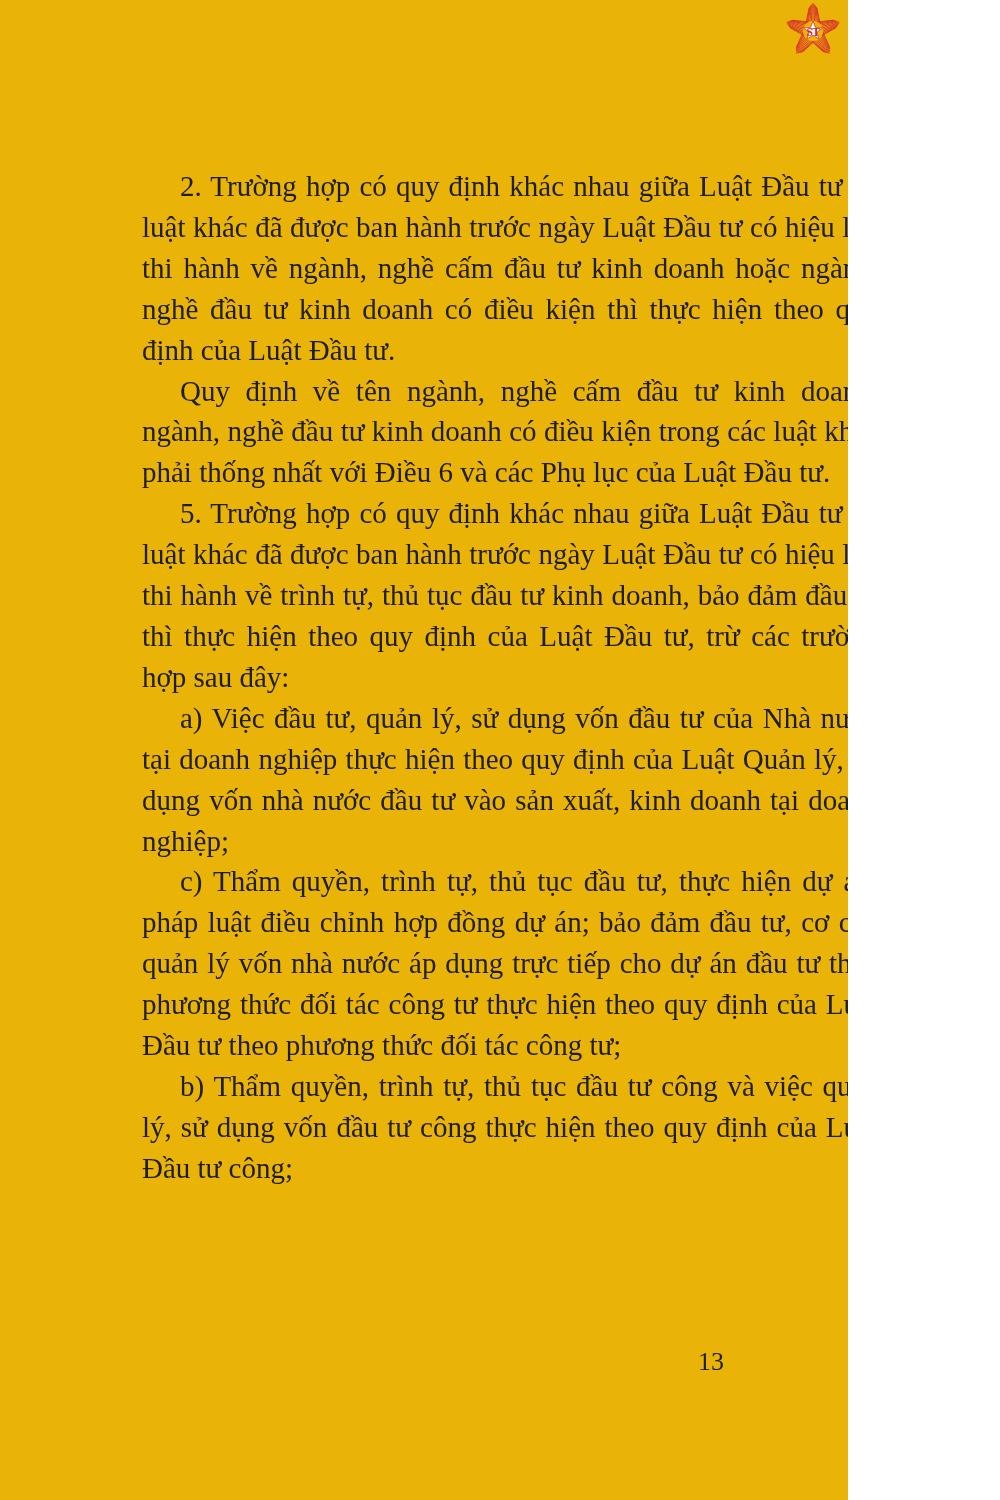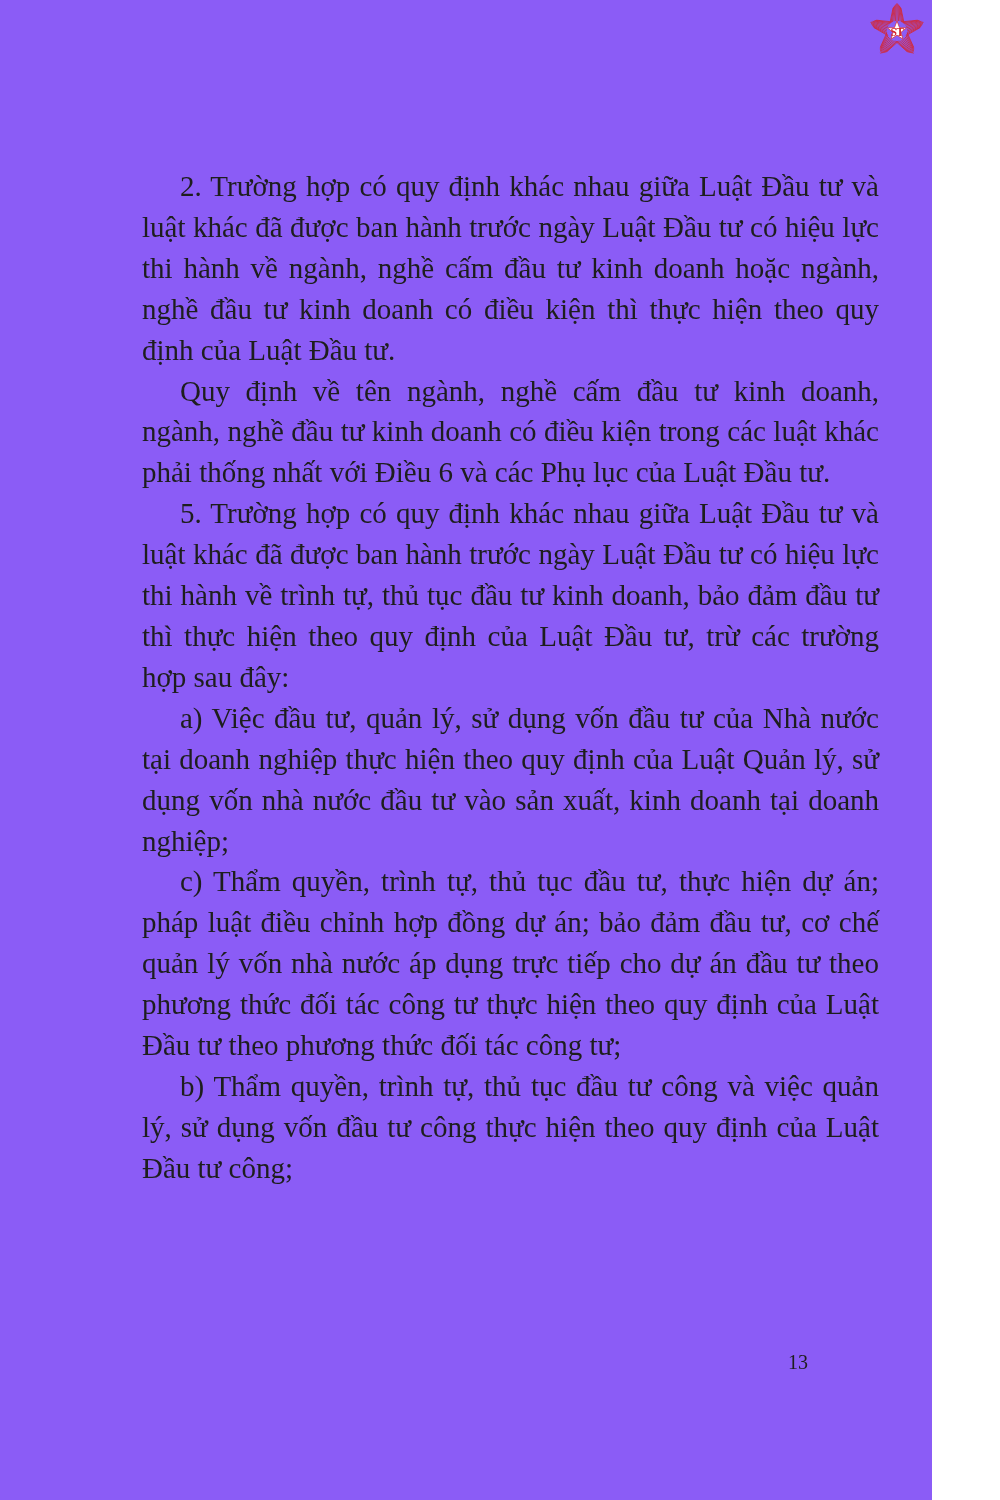--- a/index.html
+++ b/index.html
@@ -2,23 +2,23 @@
 <html lang="vi"><head>
 <meta charset="utf-8">
 <style>
   html, body {
     margin: 0;
     padding: 0;
     background: #ffffff;
   }
   .page {
     position: relative;
-    width: 932px;
+    width: 848px;
     height: 1500px;
-    background: #8b5cf6;
+    background: #eab308;
     overflow: hidden;
     font-family: "Liberation Serif", "DejaVu Serif", serif;
     color: #1e1e1e;
   }
   .publisher-logo {
     position: absolute;
     top: 2px;
     right: 2px;
     width: 66px;
     height: 58px;
@@ -45,21 +45,21 @@
   }
   .body-text p {
     margin: 0;
     padding: 0;
     text-indent: 38px;
   }
   .page-number {
     position: absolute;
     top: 1345px;
     right: 124px;
-    font-size: 20px;
+    font-size: 26px;
     line-height: 34px;
     text-align: right;
     margin-left: 32px;
   }
 </style>
 </head>
 <body>
 
 <div class="page">
 

